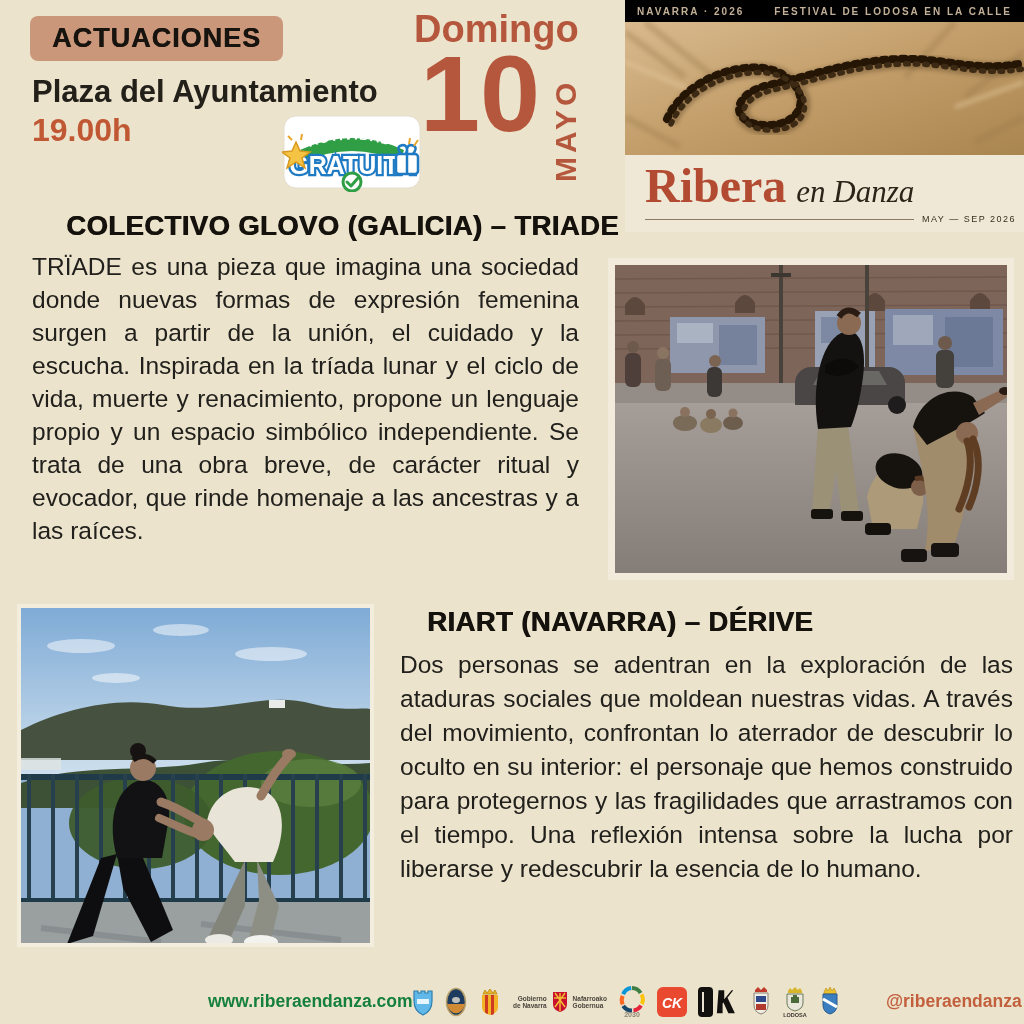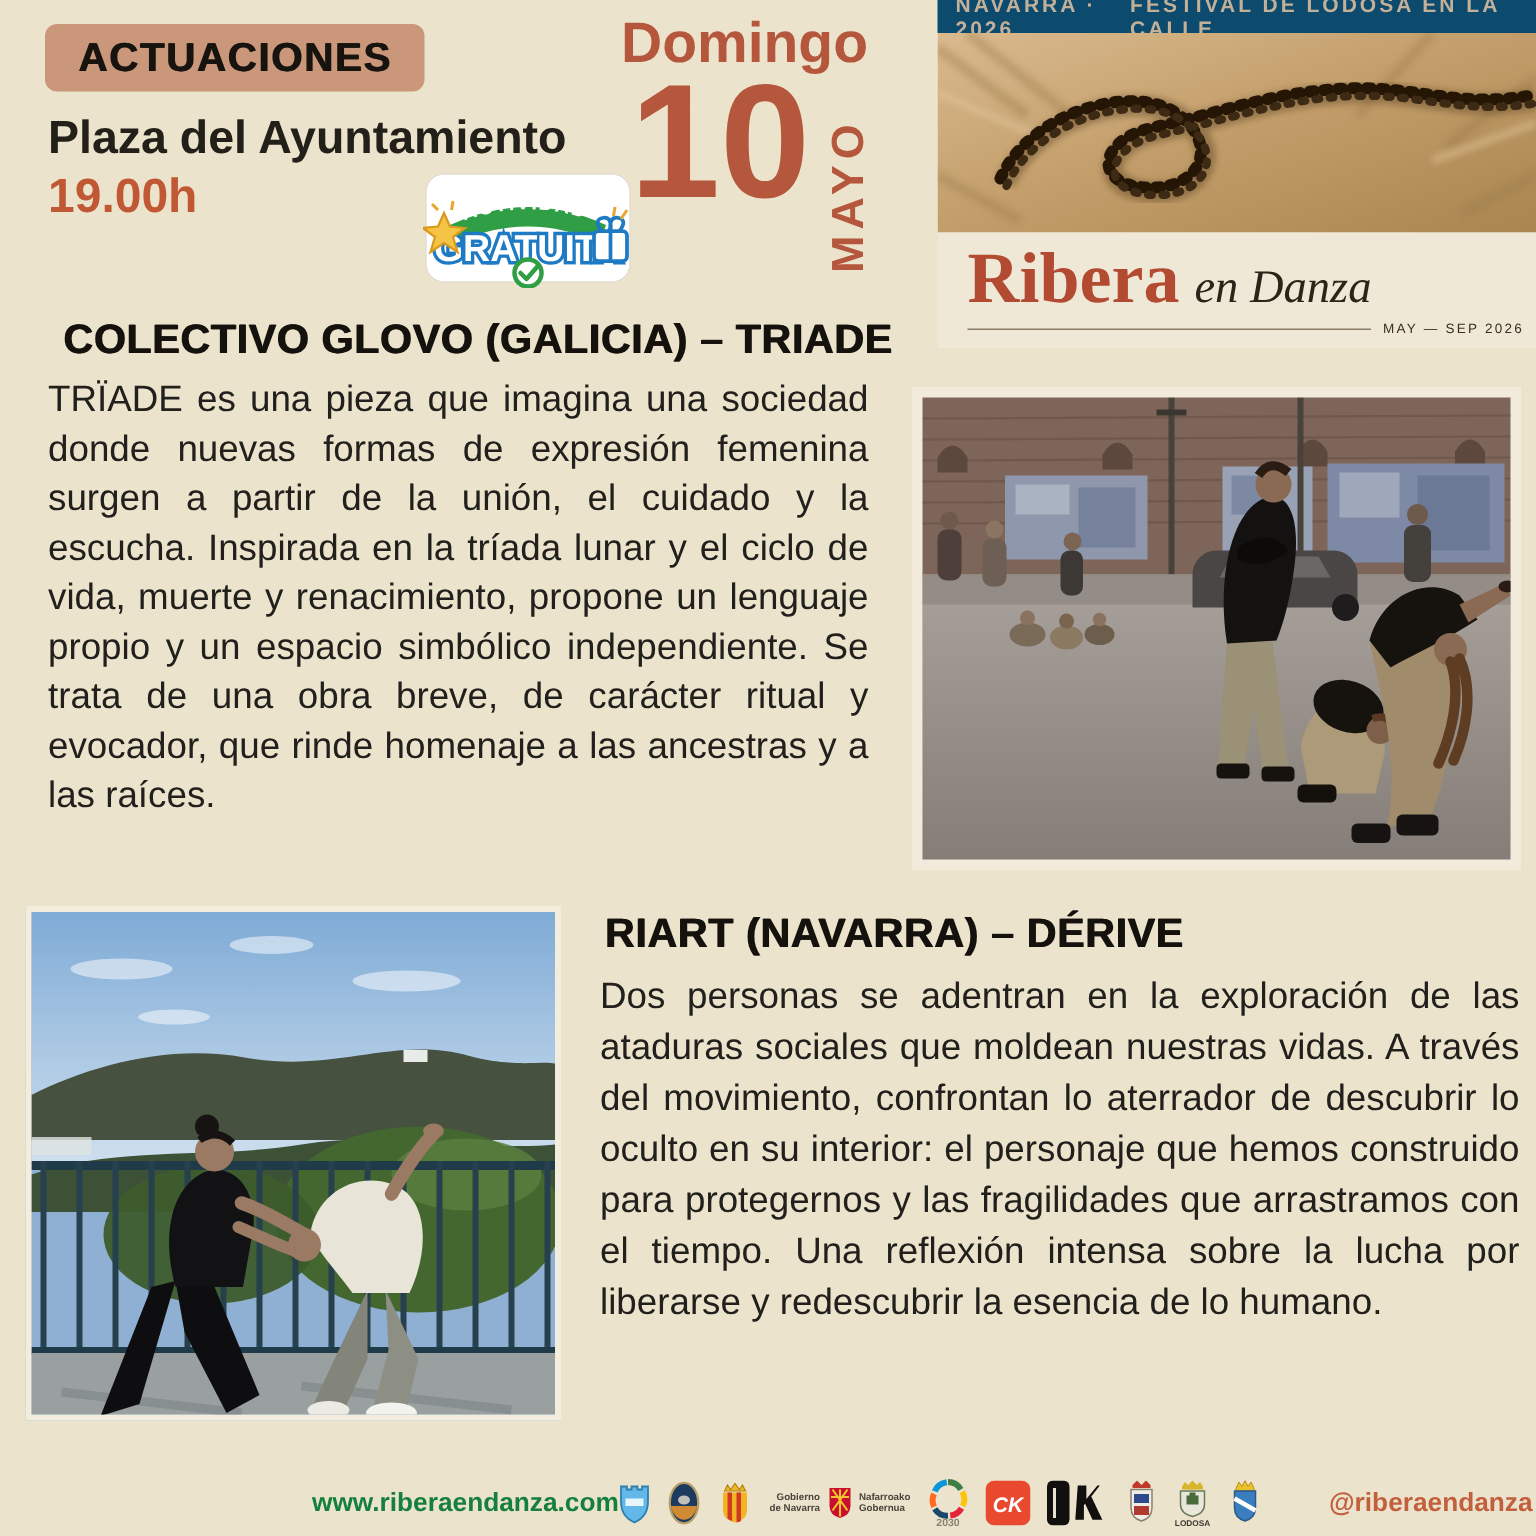--- a/index.html
+++ b/index.html
@@ -12,33 +12,33 @@
          text-shadow:.6px 0 0 currentColor;}
   .venue{left:32px;top:74px;font-size:31px;font-weight:800;color:#23201a;}
   .time{left:32px;top:112px;font-size:32px;font-weight:800;color:#c05834;}
   .dayname{left:414px;top:8px;font-size:38px;font-weight:800;color:#b5573c;}
   .daynum{left:420px;top:40px;font-size:108px;font-weight:800;color:#b5573c;line-height:1;}
   .month{left:549px;top:52px;font-size:30px;font-weight:800;color:#b5573c;
          writing-mode:vertical-rl;transform:rotate(180deg);letter-spacing:4px;height:130px;}
   .freebadge{left:282px;top:110px;width:140px;height:82px;}
   
   .fest{left:625px;top:0;width:399px;height:232px;background:#efe8d6;}
-  .fest-bar{position:absolute;left:0;top:0;width:100%;height:22px;background:#0c4a6e;
+  .fest-bar{position:absolute;left:0;top:0;width:100%;height:22px;background:#000000;
             display:flex;align-items:center;justify-content:space-between;box-sizing:border-box;
-            padding:0 12px;color:#c3b098;font-size:14px;font-weight:bold;letter-spacing:2px;}
+            padding:0 12px;color:#c3b098;font-size:10px;font-weight:bold;letter-spacing:2px;}
   .fest-photo{position:absolute;left:0;top:22px;width:399px;height:133px;}
   .fest-brand{position:absolute;left:20px;top:158px;white-space:nowrap;}
   .fest-brand .main{font-family:"Liberation Serif",serif;font-weight:bold;font-size:48px;color:#b24b31;}
   .fest-brand .sub{font-family:"Liberation Serif",serif;font-style:italic;font-size:31px;color:#2b2419;margin-left:10px;}
   .fest-rule{position:absolute;left:20px;right:8px;top:214px;display:flex;align-items:center;gap:8px;}
   .fest-rule .line{flex:1;height:1px;background:#8a7a64;}
   .fest-rule .season{font-size:9px;font-weight:normal;letter-spacing:1.5px;color:#3a2f22;white-space:nowrap;}
   
   .show-title{font-size:27.5px;font-weight:900;color:#15120d;letter-spacing:.4px;
-              text-shadow:.7px 0 0 currentColor;white-space:nowrap;}
+              text-shadow:.7px 0 0 currentColor;white-space:nowrap;margin-left:24px;}
   .t1{left:42px;top:210px;}
   .t2{left:403px;top:606px;}
   .show-text{font-size:24.5px;color:#21201c;text-align:justify;}
   .p1{left:32px;top:250px;width:547px;line-height:33px;}
   .p2{left:400px;top:648px;width:613px;line-height:34px;}
   
   .photoB{left:608px;top:258px;width:406px;height:322px;border:7px solid #f2ebdc;box-sizing:border-box;background:#a39a92;}
   .photoC{left:17px;top:604px;width:357px;height:343px;border:4px solid #f3edde;box-sizing:border-box;background:#8fb0d2;}
   .photoB svg,.photoC svg,.fest-photo svg,.freebadge svg{display:block;width:100%;height:100%;}
   

